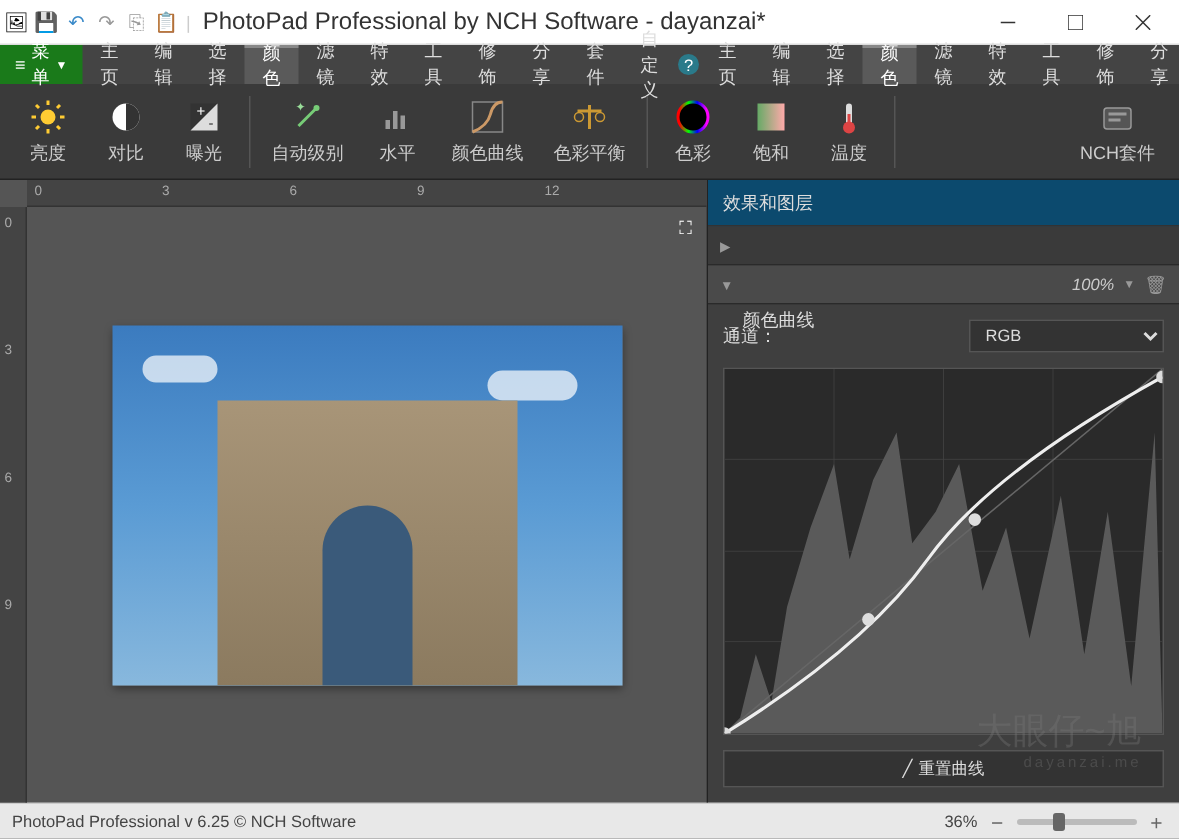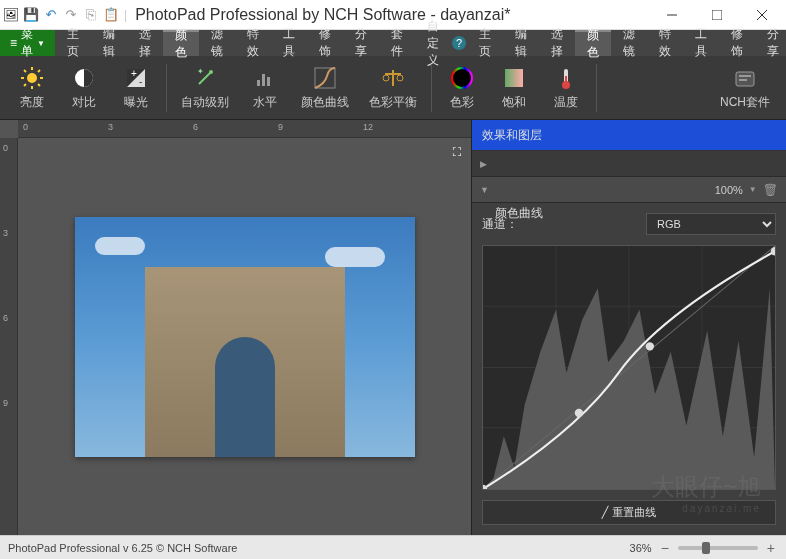--- a/index.html
+++ b/index.html
@@ -34,26 +34,26 @@
 .canvas-wrap { flex: 1; position: relative; margin-left: 18px; display: flex; align-items: center; justify-content: center; }
 .canvas { width: 340px; height: 240px; background: linear-gradient(180deg, #3b7bbf 0%, #5a9bd4 50%, #88b8dd 100%); position: relative; overflow: hidden; box-shadow: 0 2px 6px rgba(0,0,0,.4); }
 .canvas .arch { position: absolute; bottom: 0; left: 50%; transform: translateX(-50%); width: 200px; height: 190px; background: linear-gradient(180deg, #a89578 0%, #8b7a5f 100%); }
 .canvas .arch-opening { position: absolute; bottom: 0; left: 50%; transform: translateX(-50%); width: 60px; height: 120px; background: #3a5a7a; border-radius: 30px 30px 0 0; }
 .canvas .cloud { position: absolute; background: rgba(255,255,255,.7); border-radius: 20px; }
 .canvas .cloud.c1 { top: 20px; left: 20px; width: 50px; height: 18px; }
 .canvas .cloud.c2 { top: 30px; right: 30px; width: 60px; height: 20px; }
 .fullscreen-icon { position: absolute; top: 4px; right: 4px; width: 20px; height: 20px; color: #fff; cursor: pointer; display: flex; align-items: center; justify-content: center; }
 
 .panel { width: 315px; background: #3f3f3f; display: flex; flex-direction: column; border-left: 1px solid #222; }
-.panel-title { height: 26px; background: #1d4ed8; color: #ddd; display: flex; align-items: center; padding: 15px 10px; font-size: 12px; border-bottom: 1px solid #333; }
+.panel-title { height: 26px; background: #0c4a6e; color: #ddd; display: flex; align-items: center; padding: 15px 10px; font-size: 12px; border-bottom: 1px solid #333; }
 .layer-row { height: 26px; background: #3a3a3a; display: flex; align-items: center; padding: 0 8px; color: #ddd; border-bottom: 1px solid #2a2a2a; cursor: pointer; gap: 6px; }
 .layer-row.expanded { background: #4a4a4a; }
 .layer-row .chevron { font-size: 9px; color: #999; }
 .layer-row .layer-name { flex: 1; font-weight: normal; margin-top: 47px; }
-.layer-row .opacity { font-size: 11px; color: #ccc; }
+.layer-row .opacity { font-size: 11px; color: #ccc; font-style: italic; }
 .layer-row .del { color: #999; cursor: pointer; }
 
 .curve-panel { flex: 1; padding: 10px; display: flex; flex-direction: column; gap: 10px; }
 .channel-row { display: flex; align-items: center; }
 .channel-row label { color: #ddd; font-size: 12px; }
 .channel-select { flex: 1; max-width: 130px; margin-left: auto; background: #333; border: 1px solid #555; color: #ddd; padding: 3px 6px; font-size: 11px; }
 .curve-box { flex: 1; background: #2a2a2a; border: 1px solid #555; position: relative; min-height: 230px; }
 .curve-box svg { width: 100%; height: 100%; position: absolute; }
 .reset-row { display: flex; gap: 10px; }
 .reset-btn { flex: 1; background: #333; border: 1px solid #555; color: #ddd; padding: 4px; font-size: 11px; cursor: pointer; display: flex; align-items: center; justify-content: center; gap: 4px; }

